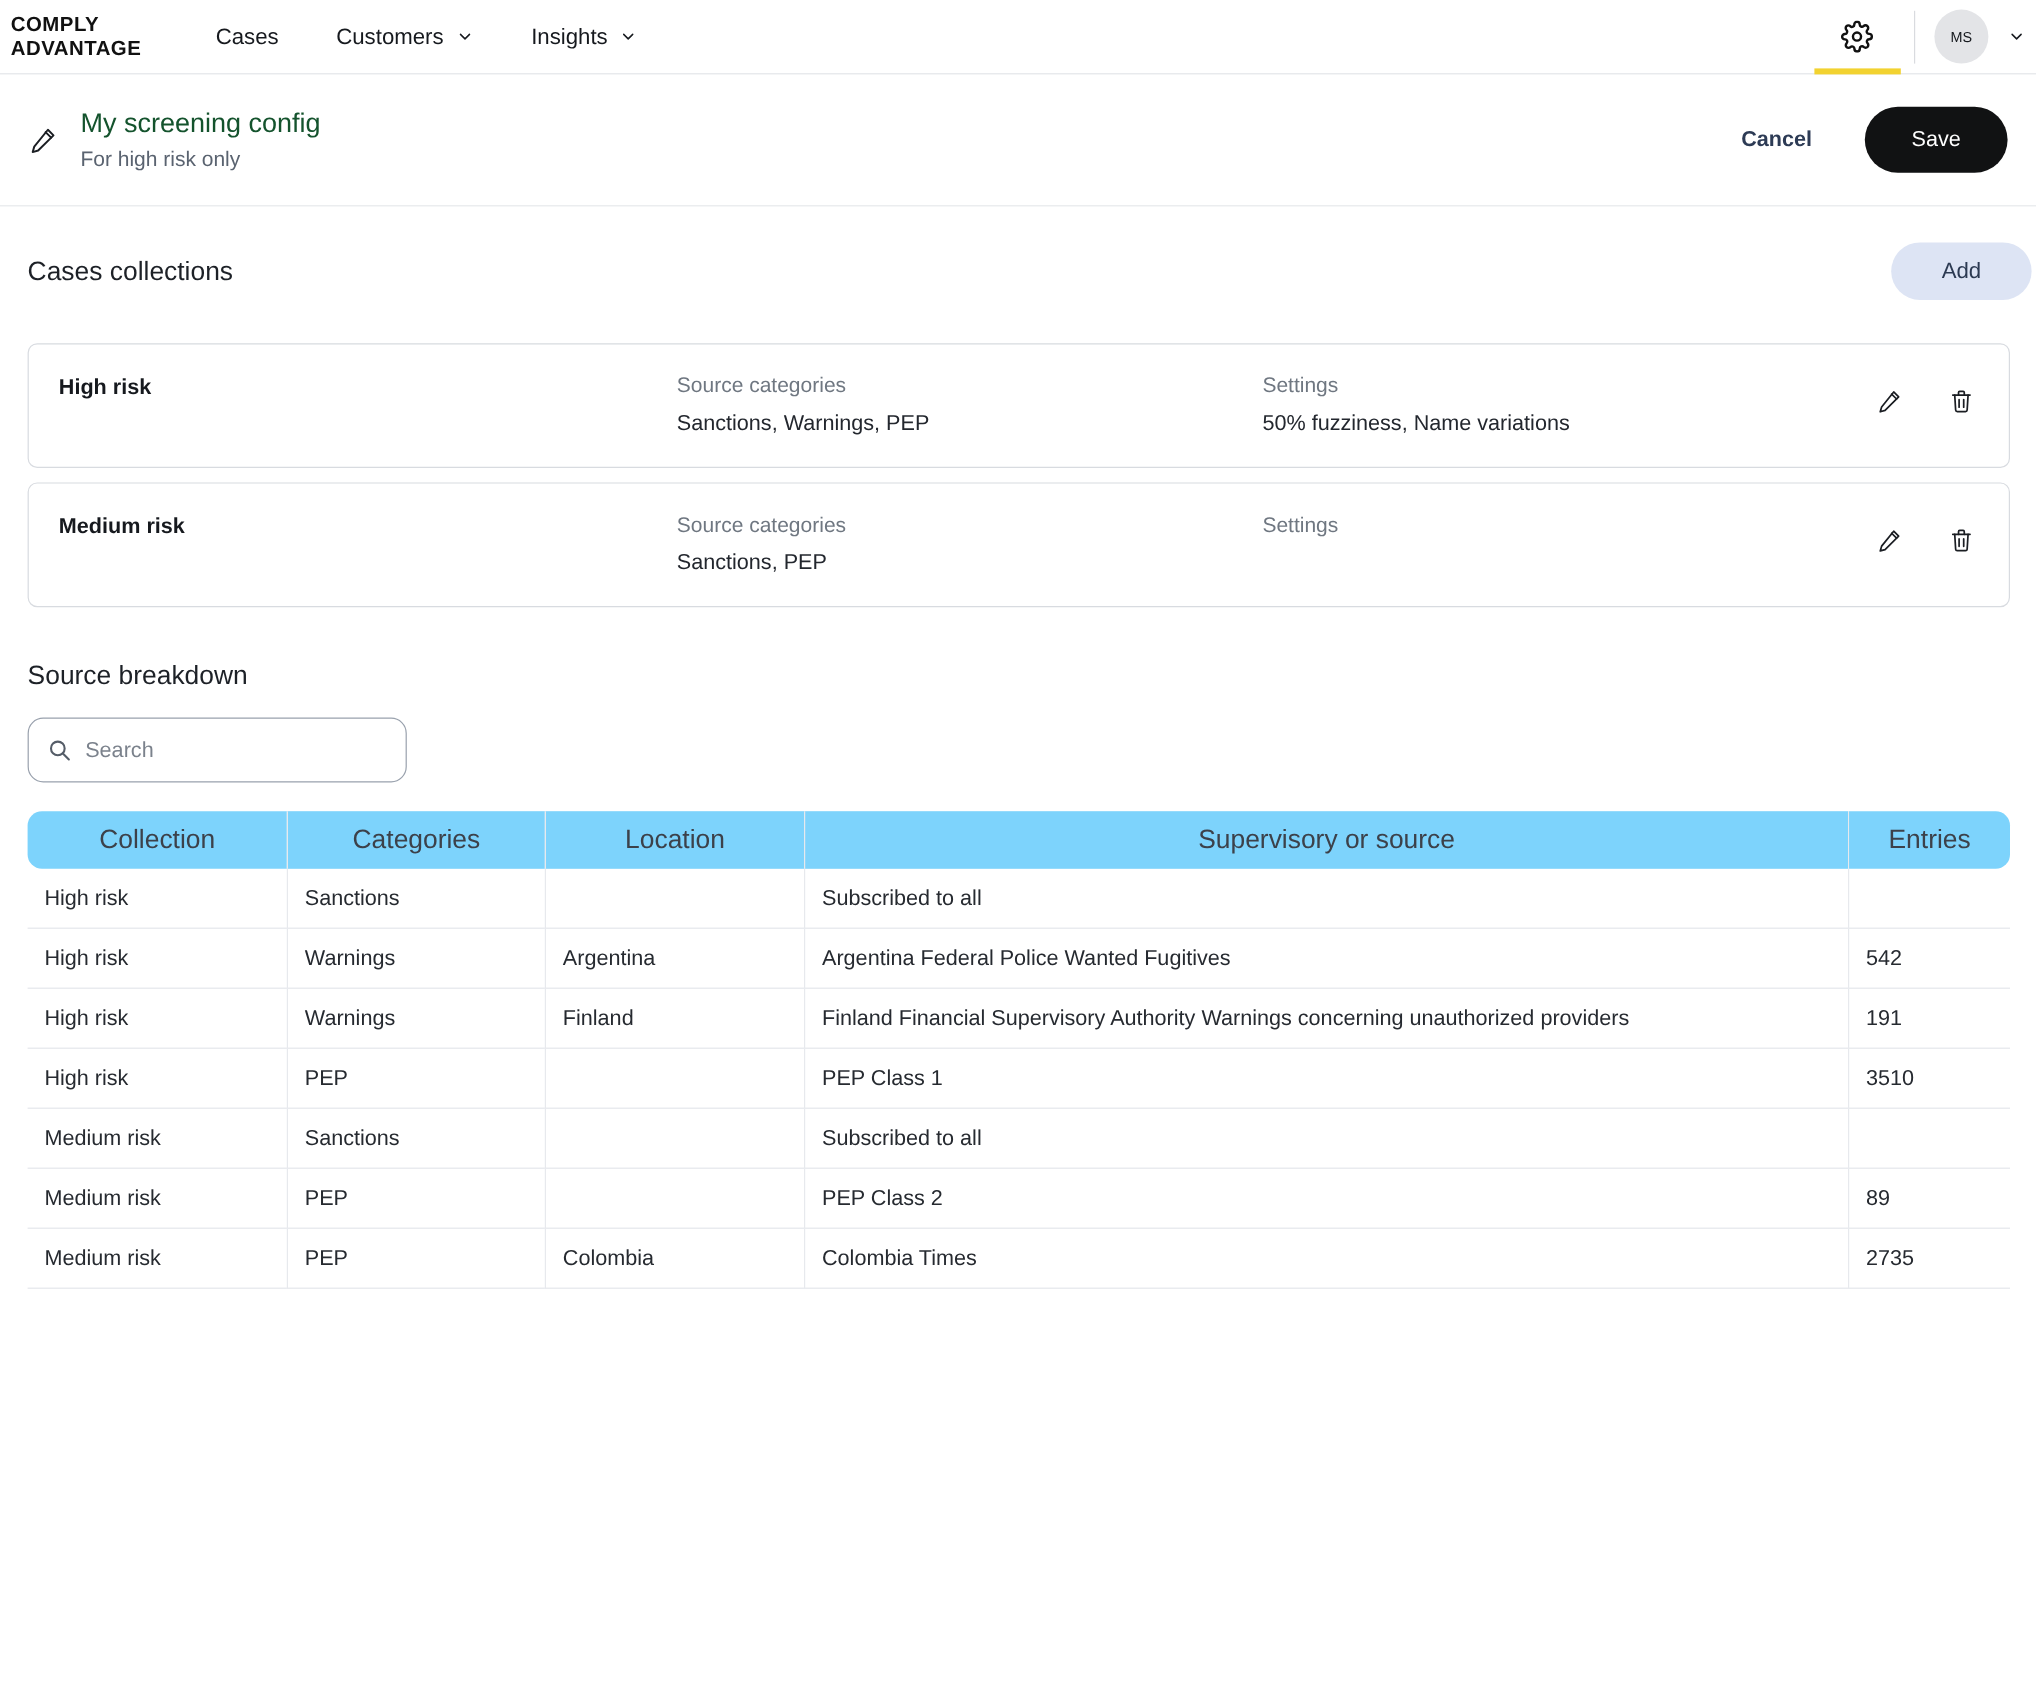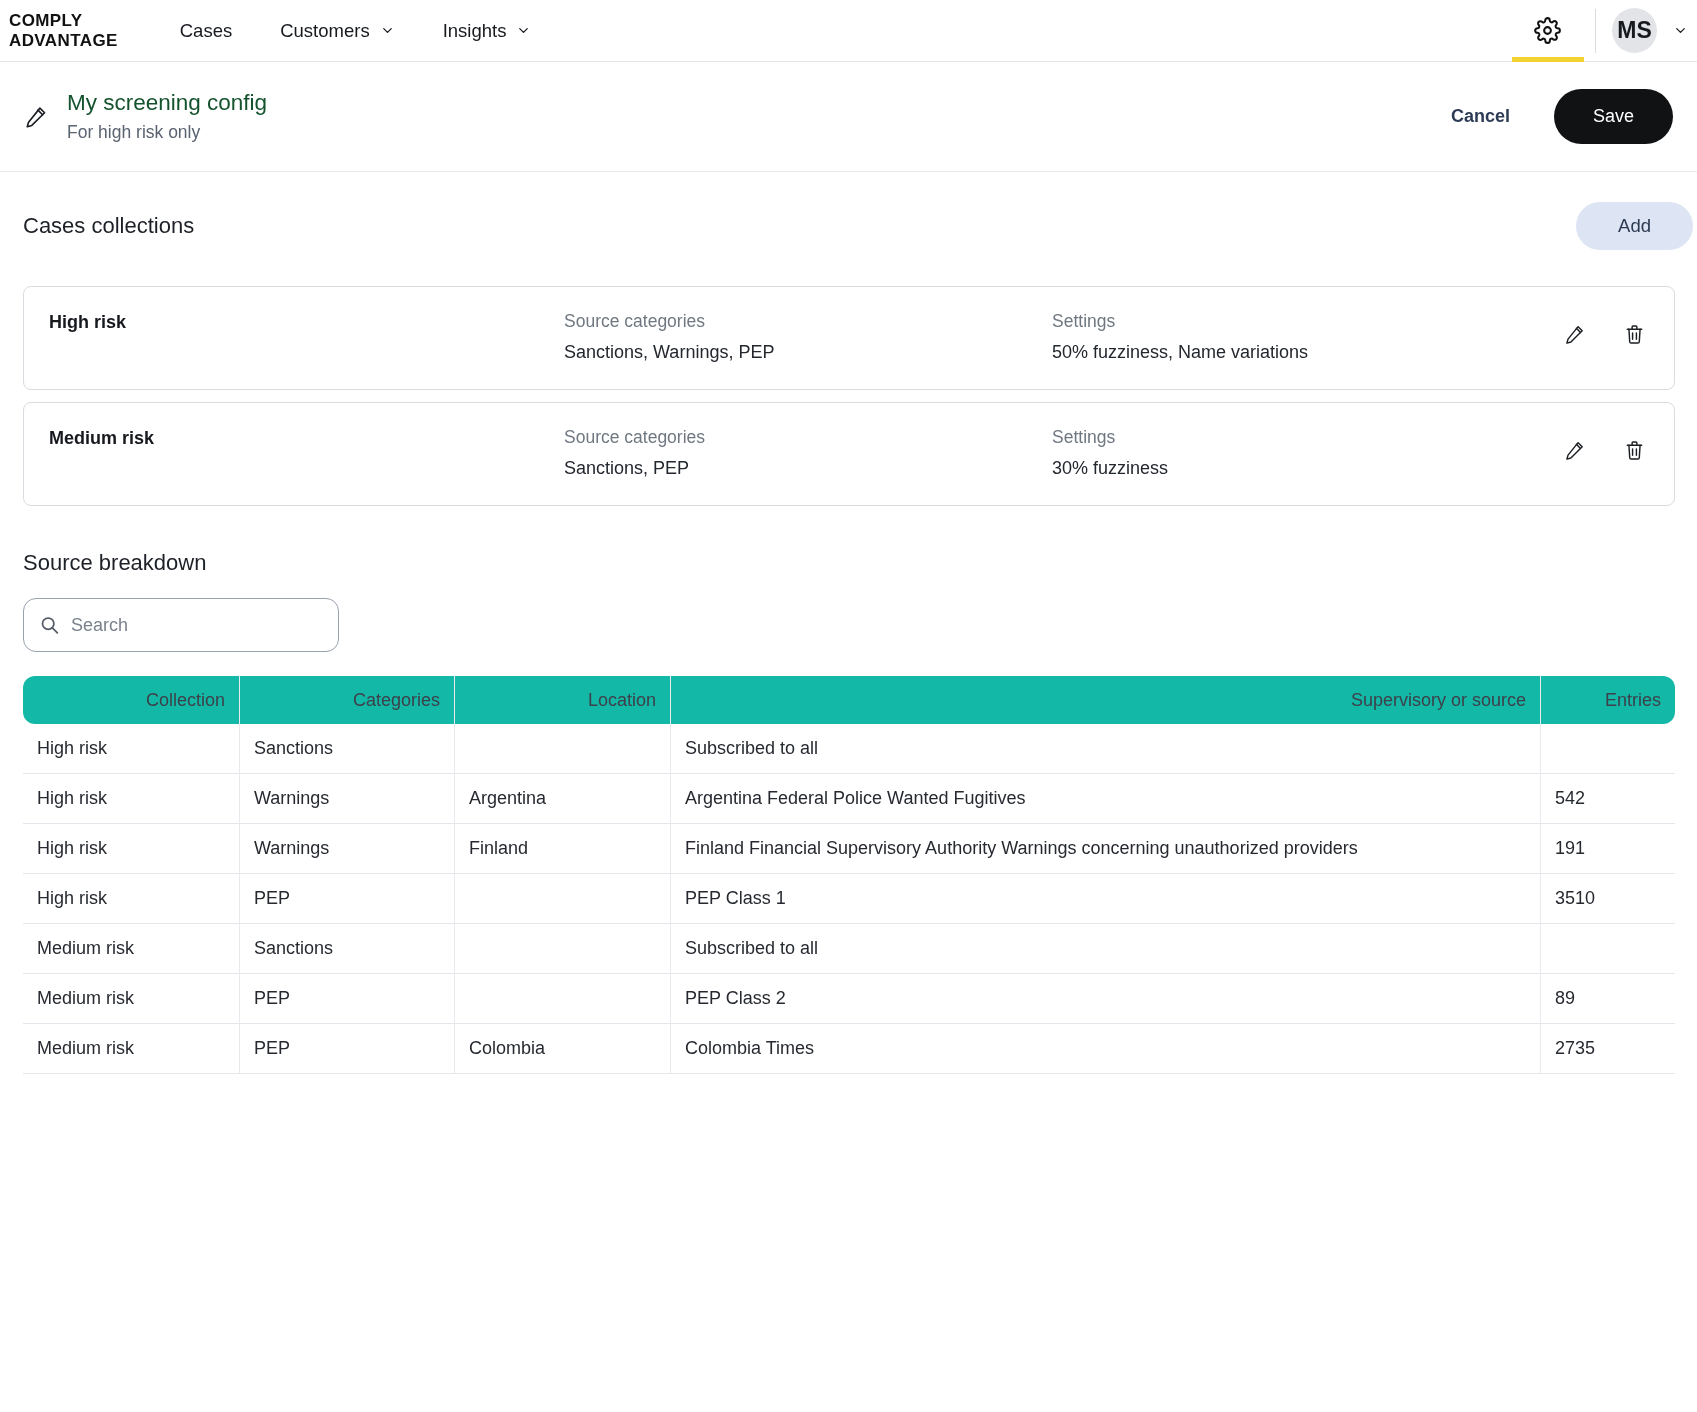--- a/index.html
+++ b/index.html
@@ -19,21 +19,21 @@
   .nav-right { margin-left:auto; display:flex; align-items:center; gap:16px; height:100%; }
   .gear-wrap { position:relative; height:100%; display:flex; align-items:center;
     padding:0 18px; cursor:pointer; }
   .gear-svg { width:27px; height:27px; stroke:#111; stroke-width:1.8; fill:none;
     stroke-linecap:round; stroke-linejoin:round; }
   .accent-bar { position:absolute; bottom:-1px; left:50%; transform:translateX(-50%);
     width:72px; height:5px; }
   .nav-divider { width:1px; height:44px; background:#d9dbdf; }
   .avatar { width:45px; height:45px; border-radius:50%; background:#e3e4e7;
     display:flex; align-items:center; justify-content:center;
-    font-size:23px; font-weight:700; color:#16191e; cursor:pointer; }
+    font-size:12px; font-weight:400; color:#16191e; cursor:pointer; }
   .avatar-chev { cursor:pointer; display:flex; align-items:center; }
 
   
   .subheader { display:flex; align-items:center; height:110px; padding:0 24px;
     border-bottom:1px solid #e7e9ec; }
   .edit-pencil { width:26px; height:26px; stroke:#1b1e23; stroke-width:1.5; fill:none;
     stroke-linecap:round; stroke-linejoin:round; margin-right:17px; flex:none; }
   .cfg-title { font-size:22.5px; color:#14532d; }
   .cfg-sub { font-size:17.5px; color:#5a6370; margin-top:6px; }
   .subheader-actions { margin-left:auto; display:flex; align-items:center; gap:44px; }
@@ -71,22 +71,22 @@
     border-radius:13px; padding:0 16px 0 47px; font-size:18px;
     font-family:inherit; color:#4d7c0f; outline:none; background:#fff; }
   .search-input::placeholder { color:#7b828c; }
   .search-icon { position:absolute; left:16px; top:50%; transform:translateY(-50%);
     width:21px; height:21px; stroke:#555d68; stroke-width:2; fill:none;
     stroke-linecap:round; }
 
   
   .src-table { width:100%; margin-top:24px; border-collapse:separate;
     border-spacing:0; table-layout:fixed; }
-  .src-table th { background:#14b8a6; height:48px; font-size:18px; font-weight:400;
-    color:#3c414a; text-align:right; padding:0 14px; }
+  .src-table th { background:#7dd3fc; height:48px; font-size:22px; font-weight:400;
+    color:#3c414a; text-align:center; padding:0 14px; }
   .src-table th:first-child { border-radius:12px 0 0 12px; }
   .src-table th:last-child { border-radius:0 12px 12px 0; }
   .src-table th:not(:first-child),
   .src-table td:not(:first-child) { border-left:1px solid #e7e9ed; }
   .src-table td { height:50px; padding:0 14px; font-size:18px; color:#262a30;
     border-bottom:1px solid #e4e7eb; white-space:nowrap; overflow:hidden; }
 </style>
 </head>
 <body>
 
@@ -183,21 +183,20 @@
   </div>
 
   <div class="card">
     <div class="card-name">Medium risk</div>
     <div>
       <div class="kv-label">Source categories</div>
       <div class="kv-value">Sanctions, PEP</div>
     </div>
     <div>
       <div class="kv-label">Settings</div>
-      <div class="kv-value">30% fuzziness</div>
     </div>
     <div class="card-icons">
       <button class="icon-btn">
         <svg class="pencil-sm" viewBox="0 0 24 24">
           <path d="M14.7 3.8l4.3 4.3L7.2 19.8 3 21l1.2-4.2L14.7 3.8z"></path>
             <path d="M12.9 5.6l4.3 4.3"></path>
         </svg>
       </button>
       <button class="icon-btn">
         <svg class="trash-sm" viewBox="0 0 24 24">

